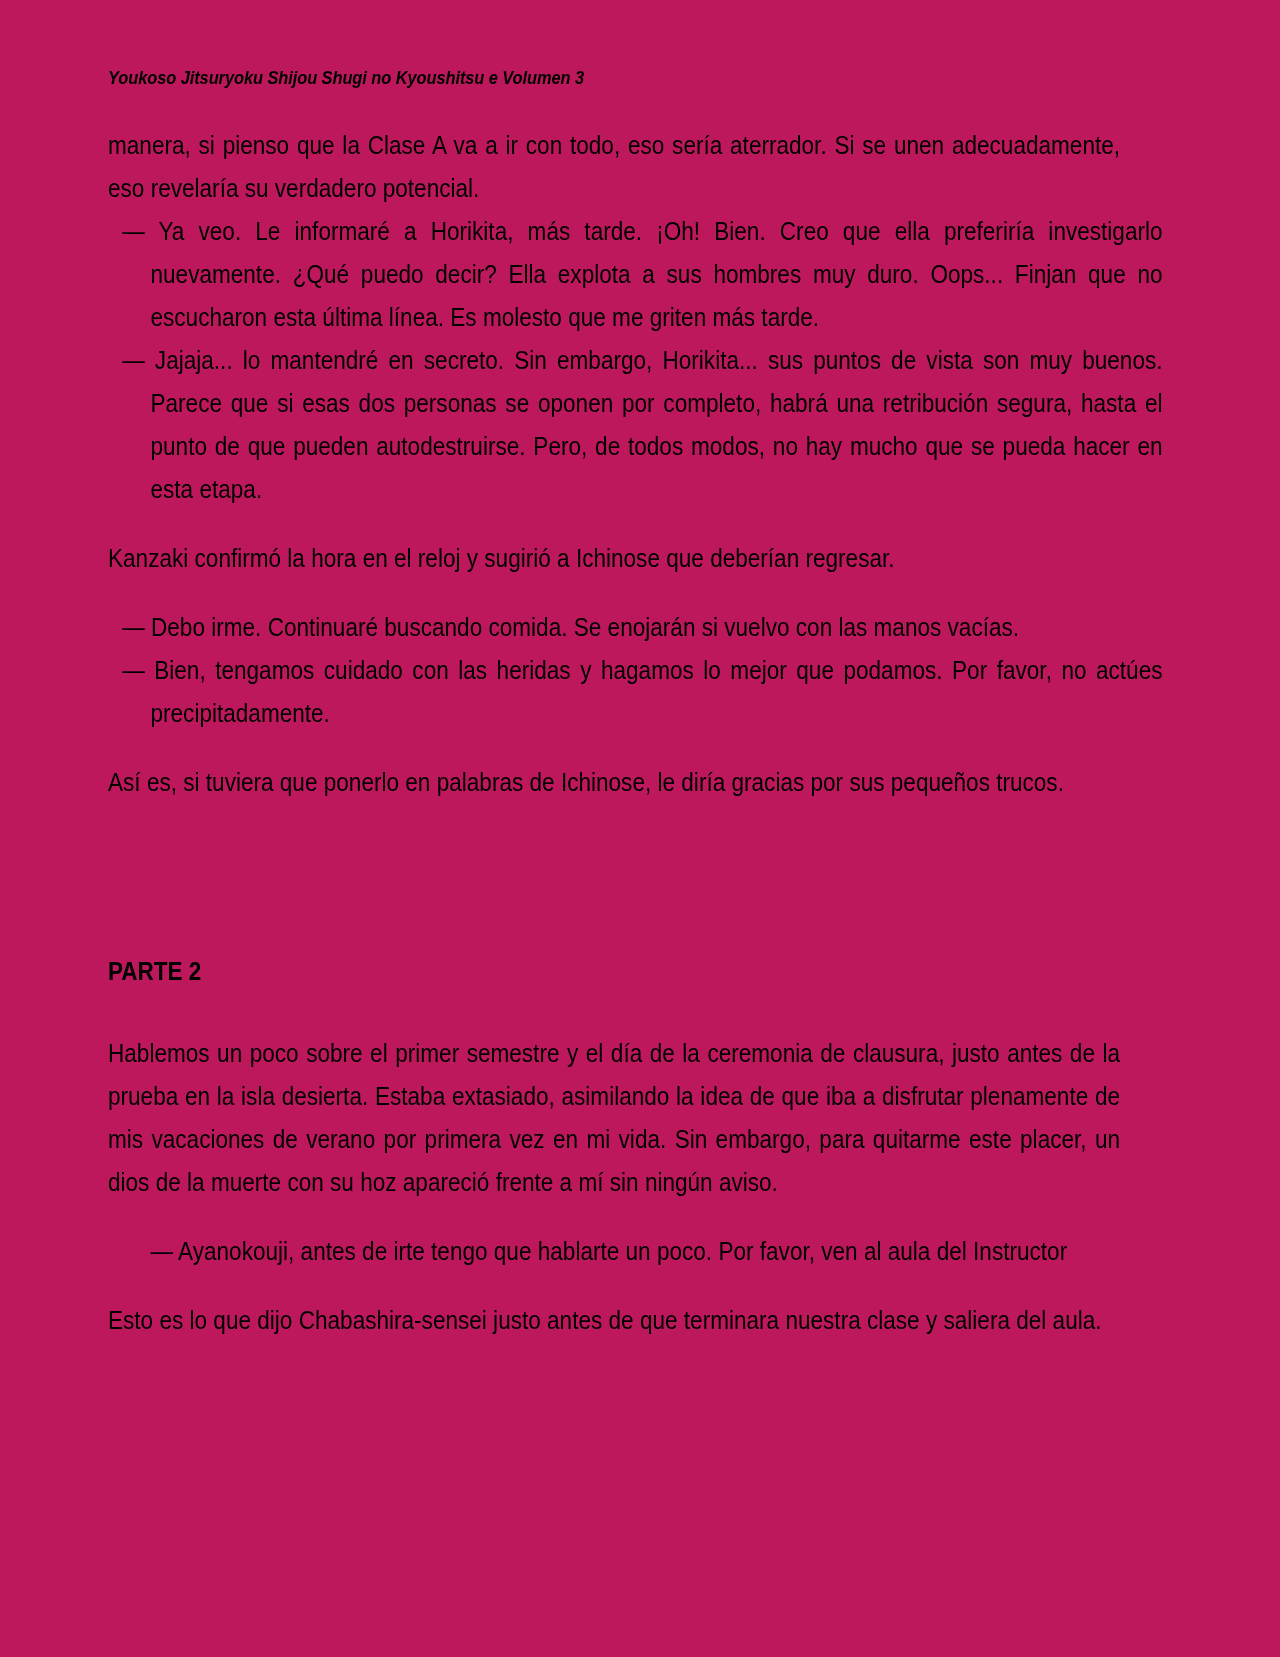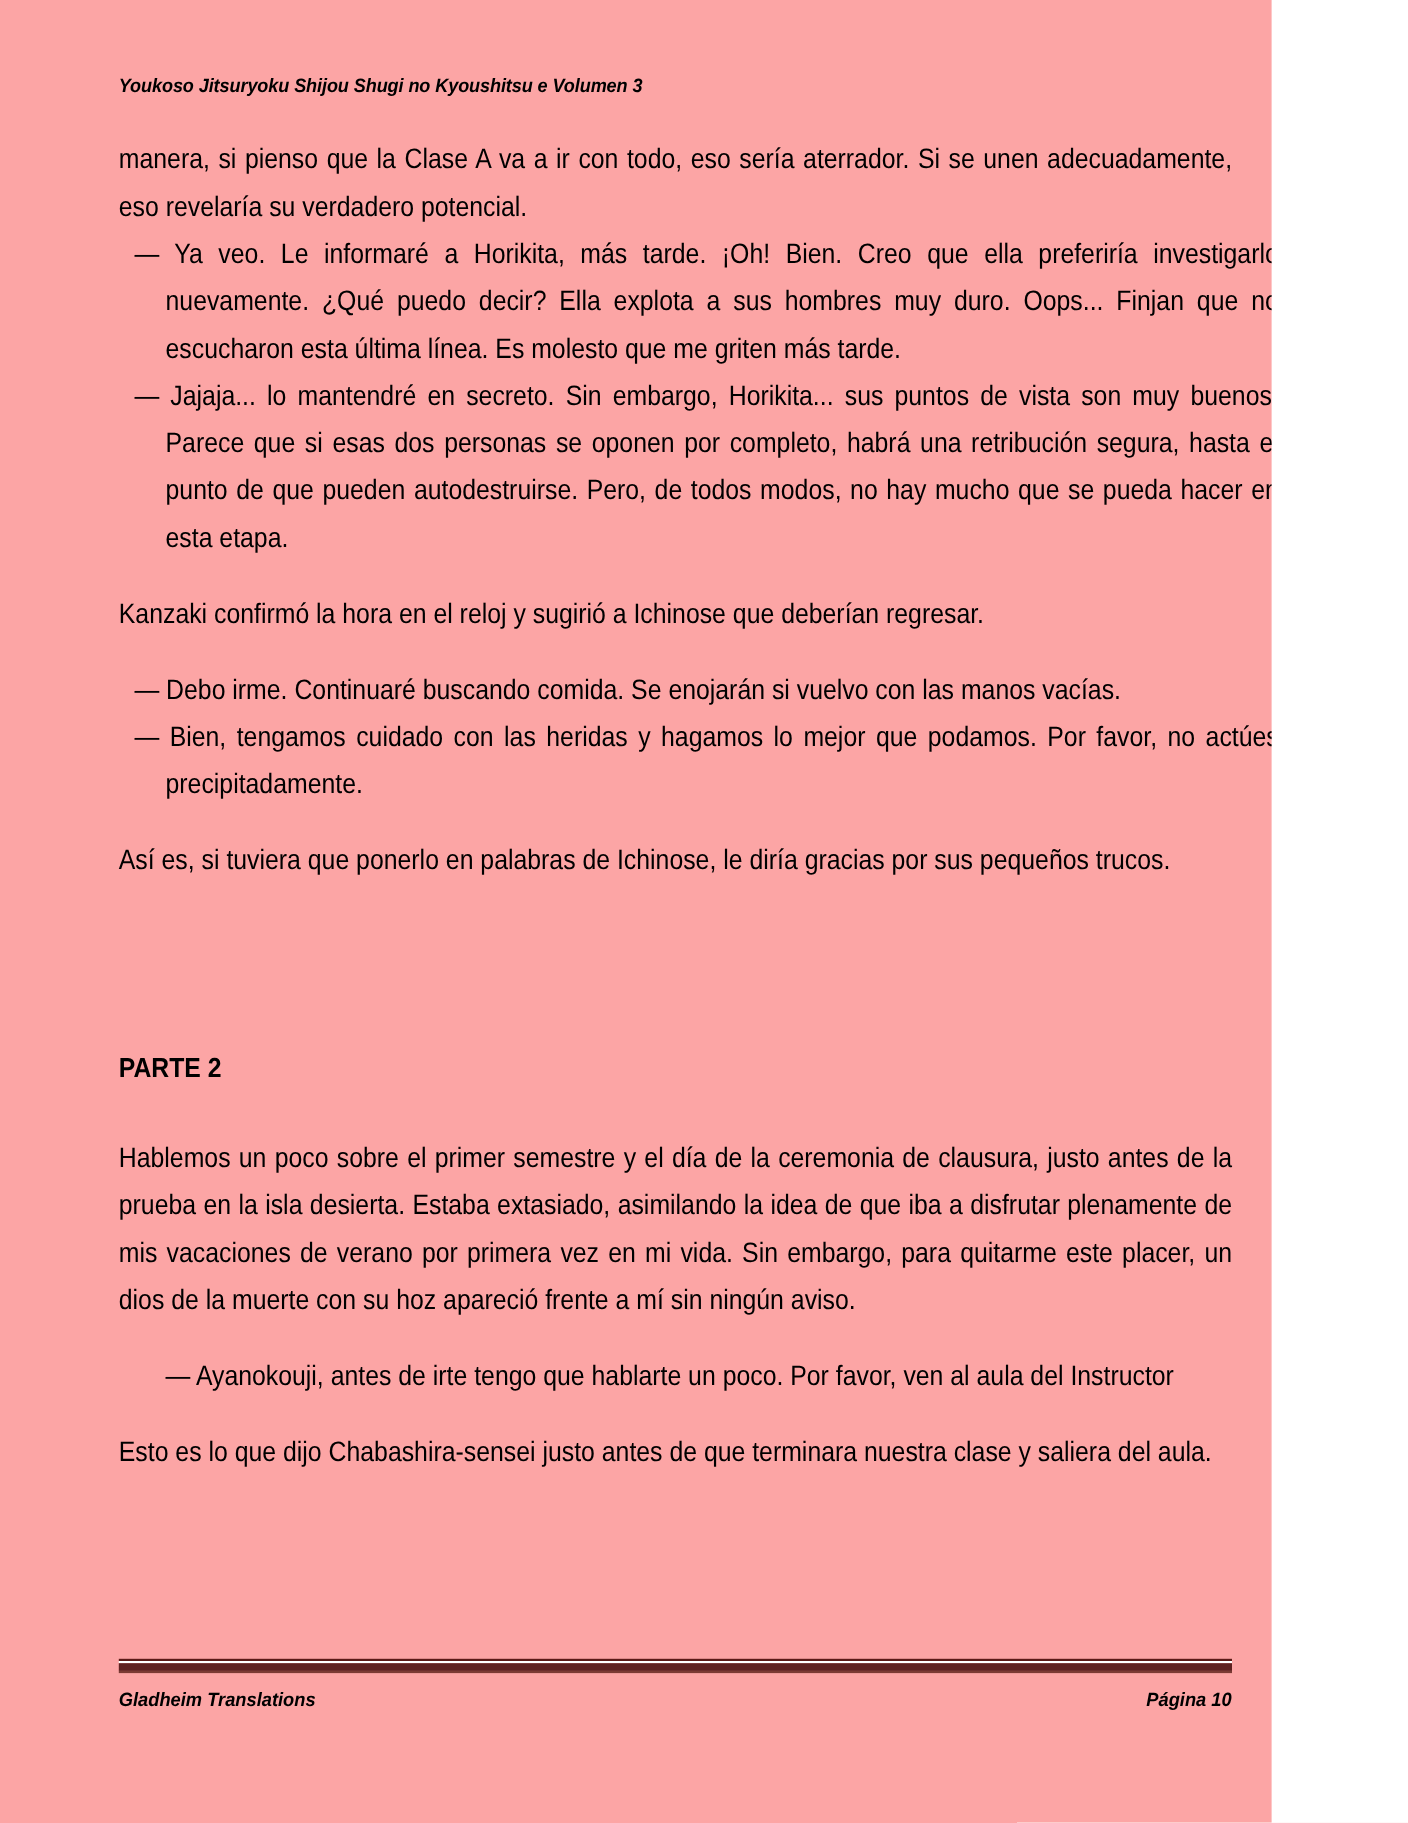--- a/index.html
+++ b/index.html
@@ -2,23 +2,23 @@
 <html><head>
 <meta charset="utf-8">
 <style>
   html, body {
     margin: 0;
     padding: 0;
     background: #ffffff;
   }
   .page {
     position: relative;
-    width: 1156px;
+    width: 1280px;
     height: 1657px;
-    background: #fca5a5;
+    background: #be185d;
     overflow: hidden;
     font-family: "Liberation Sans", sans-serif;
     color: #000000;
   }
 
   
   .header {
     position: absolute;
     left: 108px;
     top: 68px;
@@ -173,26 +173,14 @@
     <div class="sp-md"></div>
 
     <p class="dash hang">— Ayanokouji, antes de irte tengo que hablarte un poco. Por favor, ven al aula del Instructor</p>
 
     <div class="sp-md"></div>
 
     <p class="para">Esto es lo que dijo Chabashira-sensei justo antes de que terminara nuestra clase y saliera del aula.</p>
 
   </div>
 
-  <div class="footer">
-    <div class="footer-rule">
-      <div class="line-thin-top"></div>
-      <div class="line-gap"></div>
-      <div class="line-thick"></div>
-      <div class="line-thin-bottom"></div>
-    </div>
-    <div class="footer-row">
-      <div class="footer-left">Gladheim Translations</div>
-      <div class="footer-right">Página 10</div>
-    </div>
-  </div>
 
 </div>
 
 </body></html>

